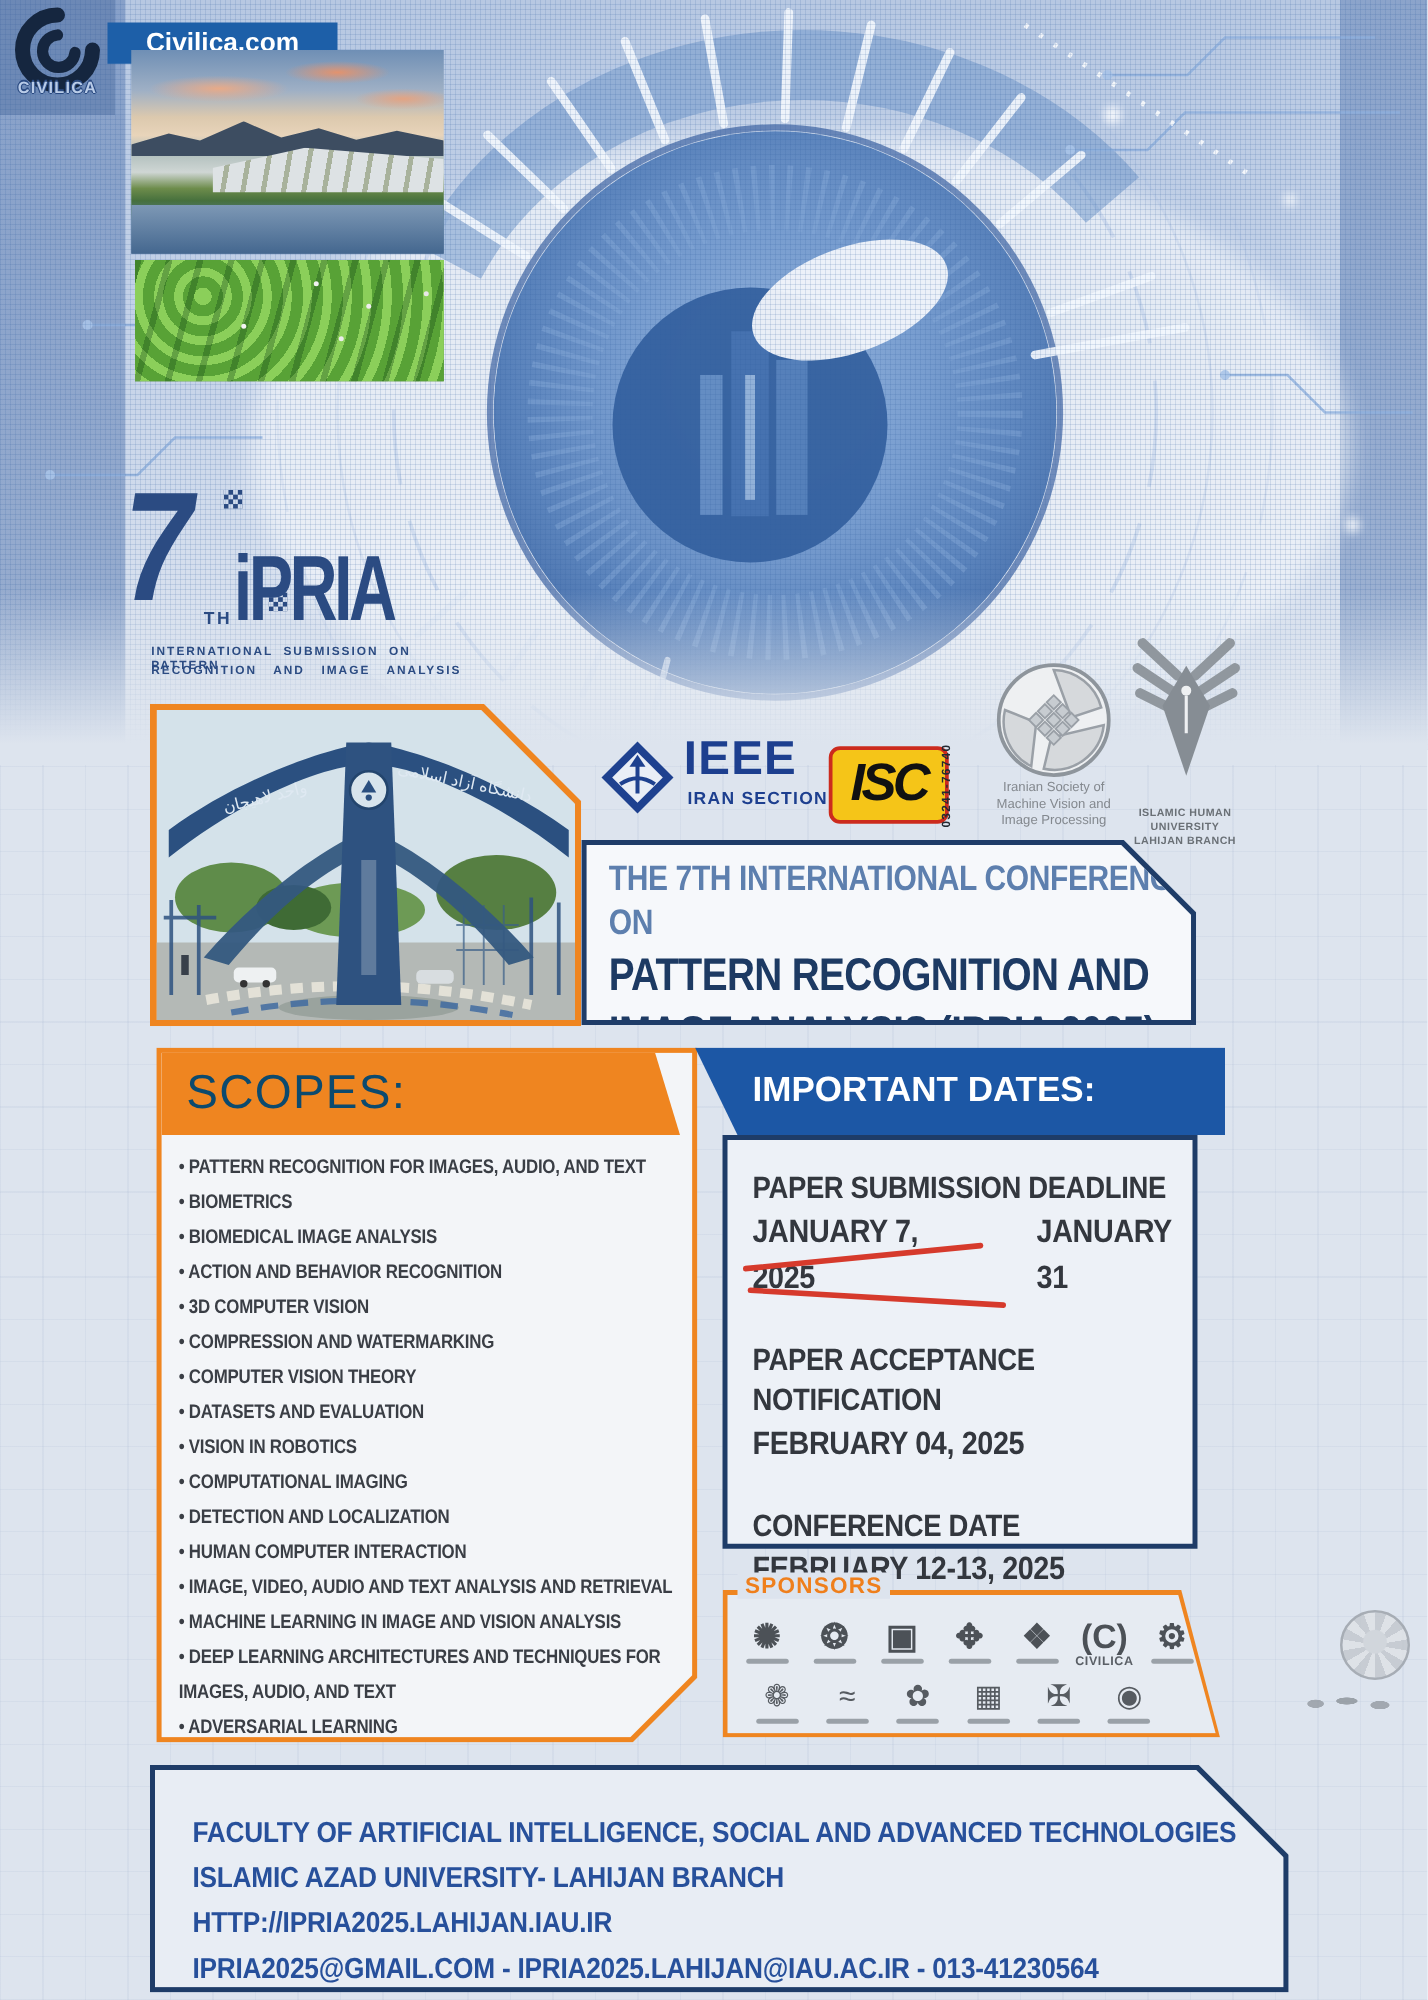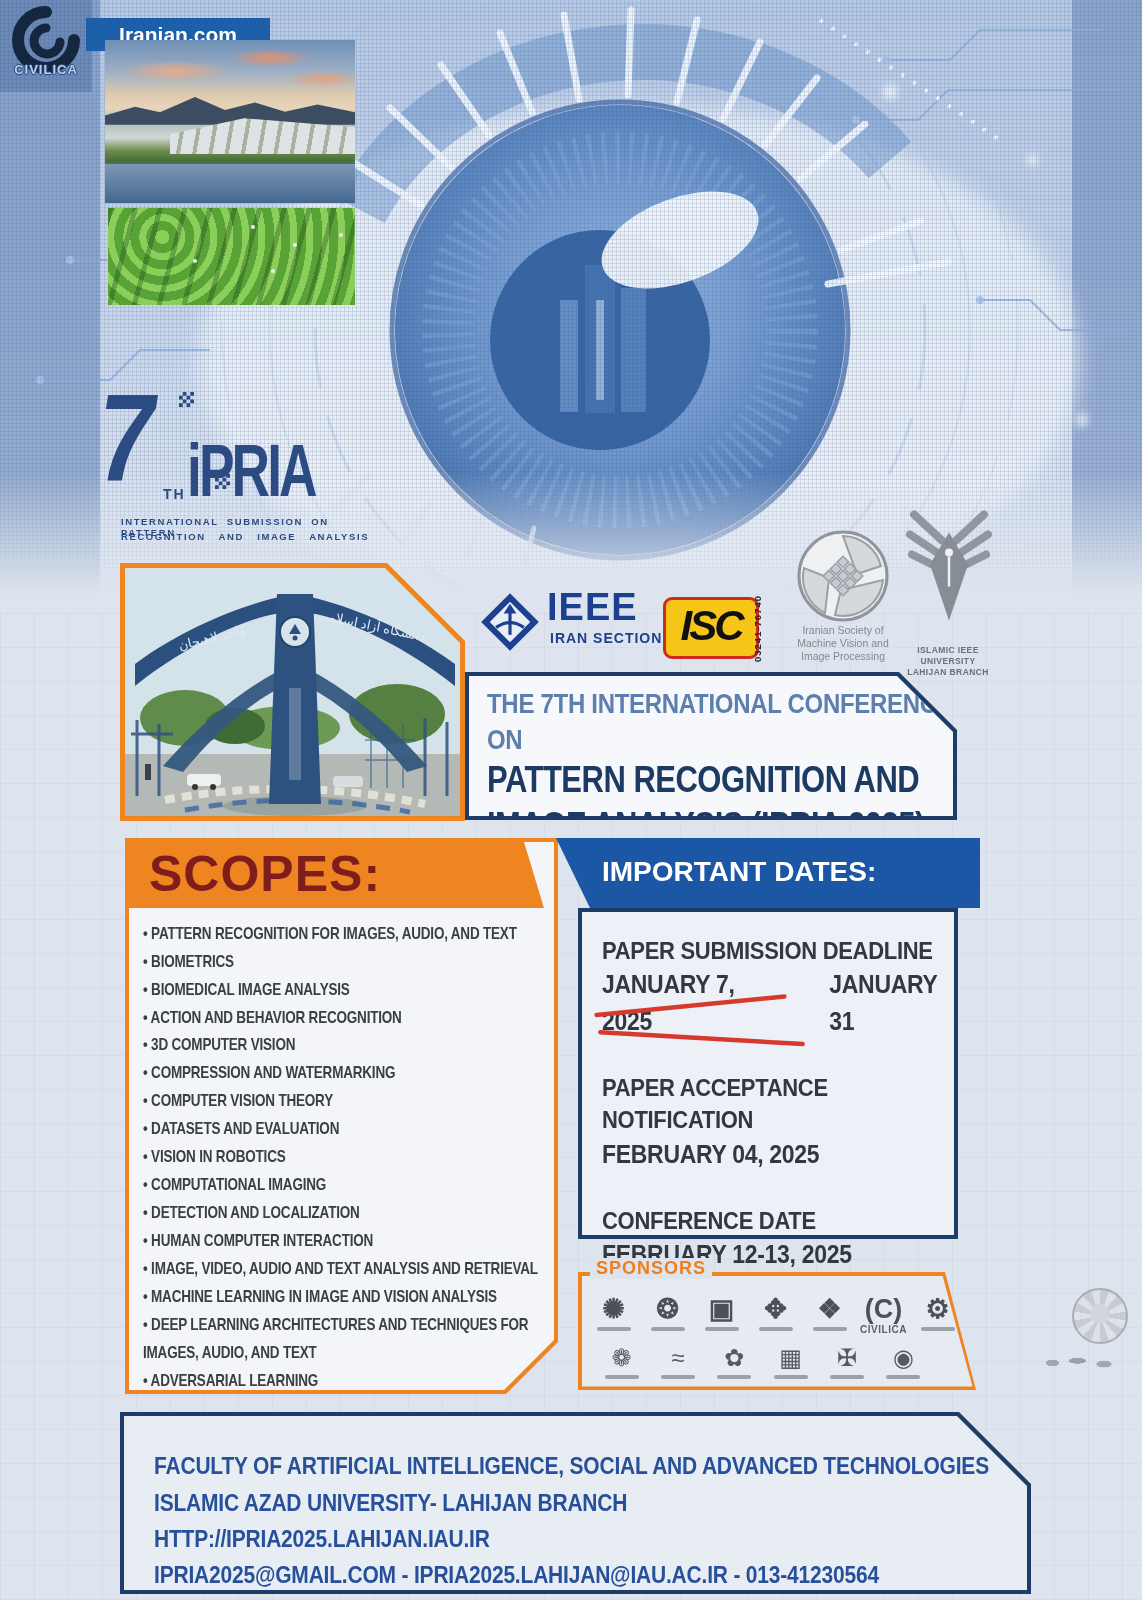--- a/index.html
+++ b/index.html
@@ -87,21 +87,21 @@
   .title-wrap{transform:scaleY(1.18); transform-origin:0 0;}
   .t1{font-size:24px; font-weight:bold; color:#5d7fae; letter-spacing:-.3px; line-height:30px;}
   .t2{font-size:31px; font-weight:bold; color:#1d3a63; letter-spacing:-.5px; line-height:39px;}
   
   .scopes-out{left:125px; top:838px; width:433px; height:556px; background:#ef8520;
     clip-path:polygon(0 0,100% 0,100% calc(100% - 52px), calc(100% - 52px) 100%, 0 100%);}
   .scopes-in{position:absolute; inset:4px; background:#f3f5f8;
     clip-path:polygon(0 0,100% 0,100% calc(100% - 50px), calc(100% - 50px) 100%, 0 100%);}
   .scopes-hd{position:absolute; left:0; top:0; width:100%; height:66px; background:#ef8520;
     clip-path:polygon(0 0, calc(100% - 30px) 0, calc(100% - 10px) 100%, 0 100%);
-    color:#7f1d1d; font-size:50px; font-weight:bold; line-height:64px; padding-left:20px; box-sizing:border-box;
+    color:#0c4a6e; font-size:38px; font-weight:normal; line-height:64px; padding-left:20px; box-sizing:border-box;
     letter-spacing:1px;}
   .scopes-ul{position:absolute; left:14px; top:78px; width:404px; margin:0; padding:0; list-style:none;
     font-size:13.5px; font-weight:bold; color:#3a3e45; line-height:24px;
     transform:scaleY(1.165); transform-origin:0 0; letter-spacing:-.2px;}
   
   .dates-hd{left:556px; top:838px; width:424px; height:70px; background:#1c57a5;
     clip-path:polygon(0 0,100% 0,100% 100%,34px 100%);
     color:#fff; font-size:28px; font-weight:bold; line-height:68px; padding-left:46px; box-sizing:border-box;}
   .dates-box{left:578px; top:908px; width:380px; height:331px; background:#edf1f7;
     border:4px solid #1e3c68; box-sizing:border-box; padding:22px 0 0 20px;}
@@ -214,21 +214,21 @@
   </svg>
   <div class="abs hero-mesh"></div>
   <div class="abs hero-fade"></div>
 
   <svg class="abs corner-logo" viewBox="0 0 92 92">
     <rect width="92" height="92" fill="#3a5b93" opacity="0.35"></rect>
     <path d="M46 12 A 28 28 0 1 0 74 40" fill="none" stroke="#15263f" stroke-width="12" stroke-linecap="round"></path>
     <path d="M46 28 A 13 13 0 1 0 60 42" fill="none" stroke="#15263f" stroke-width="9" stroke-linecap="round"></path>
   </svg>
   <div class="abs corner-name">CIVILICA</div>
-  <div class="abs banner">Iranian.com</div>
+  <div class="abs banner">Civilica.com</div>
 
   <div class="abs photo1">
     <div class="mountains"></div>
     <div class="paddy"></div>
     <div class="river"></div>
   </div>
   <div class="abs photo2">
     <div class="workers"></div>
   </div>
 
@@ -330,21 +330,21 @@
         <path d="M38 66 L10 52"></path>
       <path d="M54 38 L82 12"></path>
         <path d="M56 52 L86 32"></path>
         <path d="M56 66 L84 52"></path>
     </g>
     <path d="M47 30 L66 62 L47 118 L28 62 Z" fill="#868d94"></path>
     <circle cx="47" cy="50" r="4" fill="#eef0f2"></circle>
     <path d="M47 54 V84" stroke="#eef0f2" stroke-width="2.5"></path>
   </svg>
   <div class="abs iau-cap">
-    <div>ISLAMIC IEEE UNIVERSITY</div>
+    <div>ISLAMIC HUMAN UNIVERSITY</div>
     <div>LAHIJAN BRANCH</div>
   </div>
 
   <div class="abs title-out">
     <div class="title-in">
       <div class="title-wrap">
         <div class="t1">THE 7TH INTERNATIONAL CONFERENCE ON</div>
         <div class="t2">PATTERN RECOGNITION AND</div>
         <div class="t2">IMAGE ANALYSIS (IPRIA 2025)</div>
       </div>

